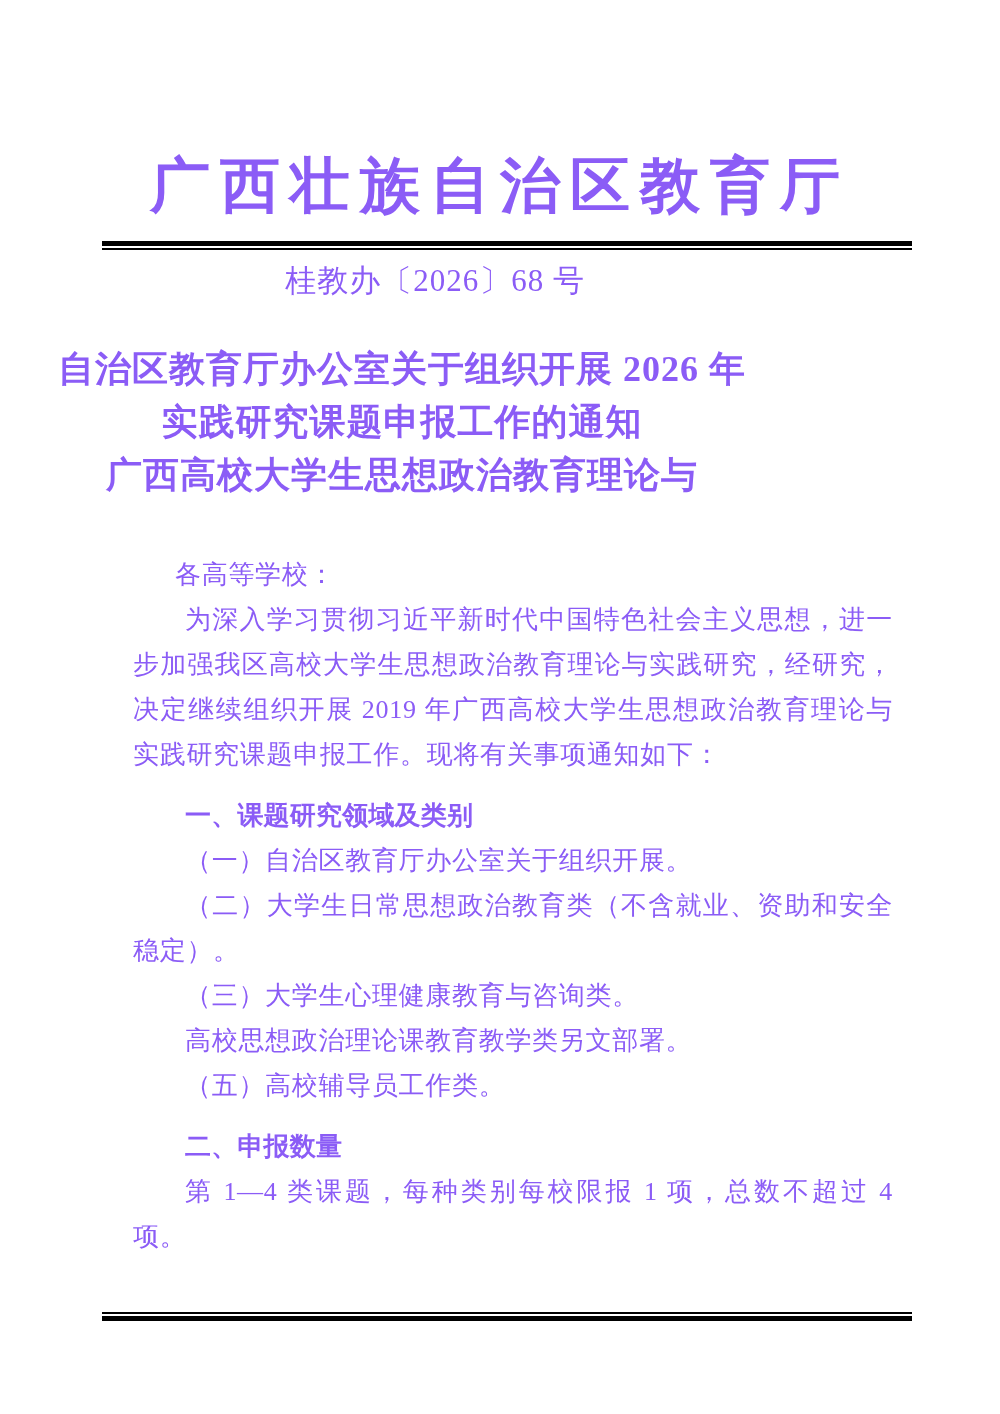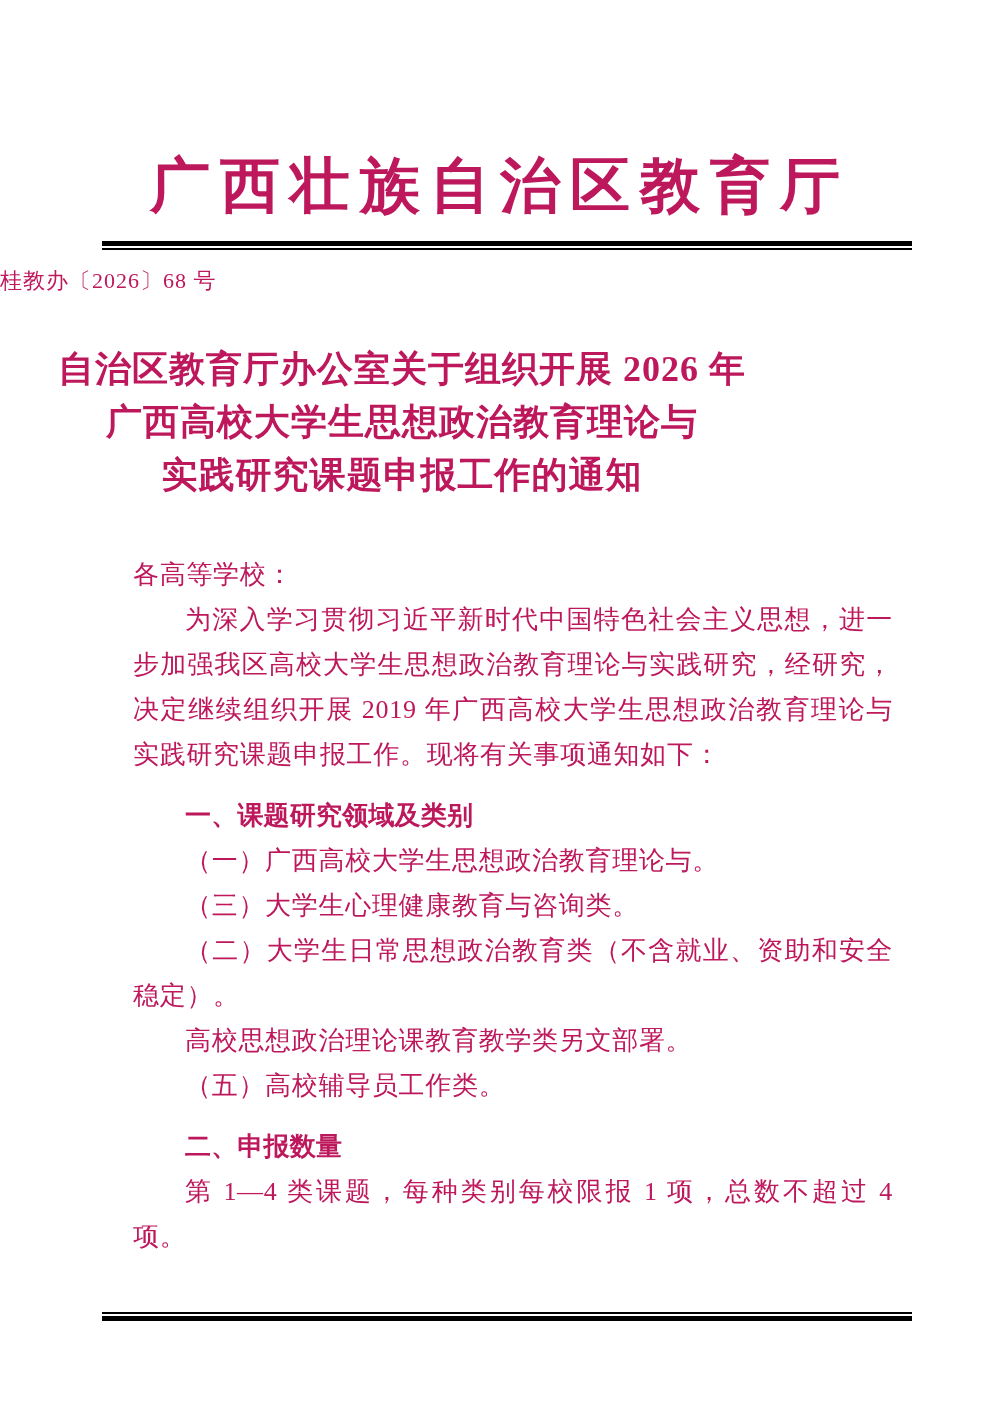--- a/index.html
+++ b/index.html
@@ -2,21 +2,21 @@
 <html><head>
 <meta charset="utf-8">
 <style>
   html, body { margin: 0; padding: 0; background: #e8e8e8; }
   .page {
     position: relative;
     width: 1000px;
     height: 1414px;
     margin: 0 auto;
     background: #ffffff;
-    color: #be185d;
+    color: #8b5cf6;
     font-family: "Liberation Serif", "DejaVu Serif", serif;
     overflow: hidden;
   }
   .org-name {
     position: absolute;
     top: 143px;
     left: 0;
     width: 1000px;
     text-align: center;
     font-size: 60px;
@@ -32,22 +32,22 @@
     width: 810px;
     height: 2px;
     border-top: 5px solid #000000;
     border-bottom: 2px solid #000000;
   }
   .doc-number {
     position: absolute;
     top: 261px;
     left: 0;
     width: 870px;
-    text-align: left;
-    font-size: 22px;
+    text-align: center;
+    font-size: 31px;
     line-height: 40px;
     letter-spacing: 1px;
     white-space: nowrap;
   }
   .doc-title {
     position: absolute;
     top: 343px;
     left: 0;
     width: 804px;
     text-align: center;
@@ -63,21 +63,21 @@
     width: 760px;
     font-size: 26px;
     line-height: 45px;
     letter-spacing: 0.7px;
     text-align: justify;
   }
   .body-text p {
     margin: 0;
     text-indent: 2em;
   }
-  .body-text p.no-indent { text-indent: 0; }
+  .body-text p.no-indent { text-indent: 0; margin-left: 42px; }
   .body-text p.heading {
     font-family: "DejaVu Sans", "Liberation Sans", sans-serif;
     font-weight: bold;
     letter-spacing: 0.2px;
     margin-top: 16px;
   }
   .footer-rule {
     position: absolute;
     top: 1312px;
     left: 102px;
@@ -93,31 +93,31 @@
 <div class="page">
 
   <div class="org-name">广西壮族自治区教育厅</div>
 
   <div class="header-rule"></div>
 
   <div class="doc-number">桂教办〔2026〕68 号</div>
 
   <div class="doc-title">
     <div>自治区教育厅办公室关于组织开展 2026 年</div>
+    <div>实践研究课题申报工作的通知</div>
     <div>广西高校大学生思想政治教育理论与</div>
-    <div>实践研究课题申报工作的通知</div>
   </div>
 
   <div class="body-text">
     <p class="no-indent">各高等学校：</p>
     <p>为深入学习贯彻习近平新时代中国特色社会主义思想，进一步加强我区高校大学生思想政治教育理论与实践研究，经研究，决定继续组织开展 2019 年广西高校大学生思想政治教育理论与实践研究课题申报工作。现将有关事项通知如下：</p>
     <p class="heading">一、课题研究领域及类别</p>
-    <p>（一）广西高校大学生思想政治教育理论与。</p>
+    <p>（一）自治区教育厅办公室关于组织开展。</p>
+    <p>（二）大学生日常思想政治教育类（不含就业、资助和安全稳定）。</p>
     <p>（三）大学生心理健康教育与咨询类。</p>
-    <p>（二）大学生日常思想政治教育类（不含就业、资助和安全稳定）。</p>
     <p>高校思想政治理论课教育教学类另文部署。</p>
     <p>（五）高校辅导员工作类。</p>
     <p class="heading">二、申报数量</p>
     <p>第 1—4 类课题，每种类别每校限报 1 项，总数不超过 4 项。</p>
   </div>
 
   <div class="footer-rule"></div>
 
 </div>
 

